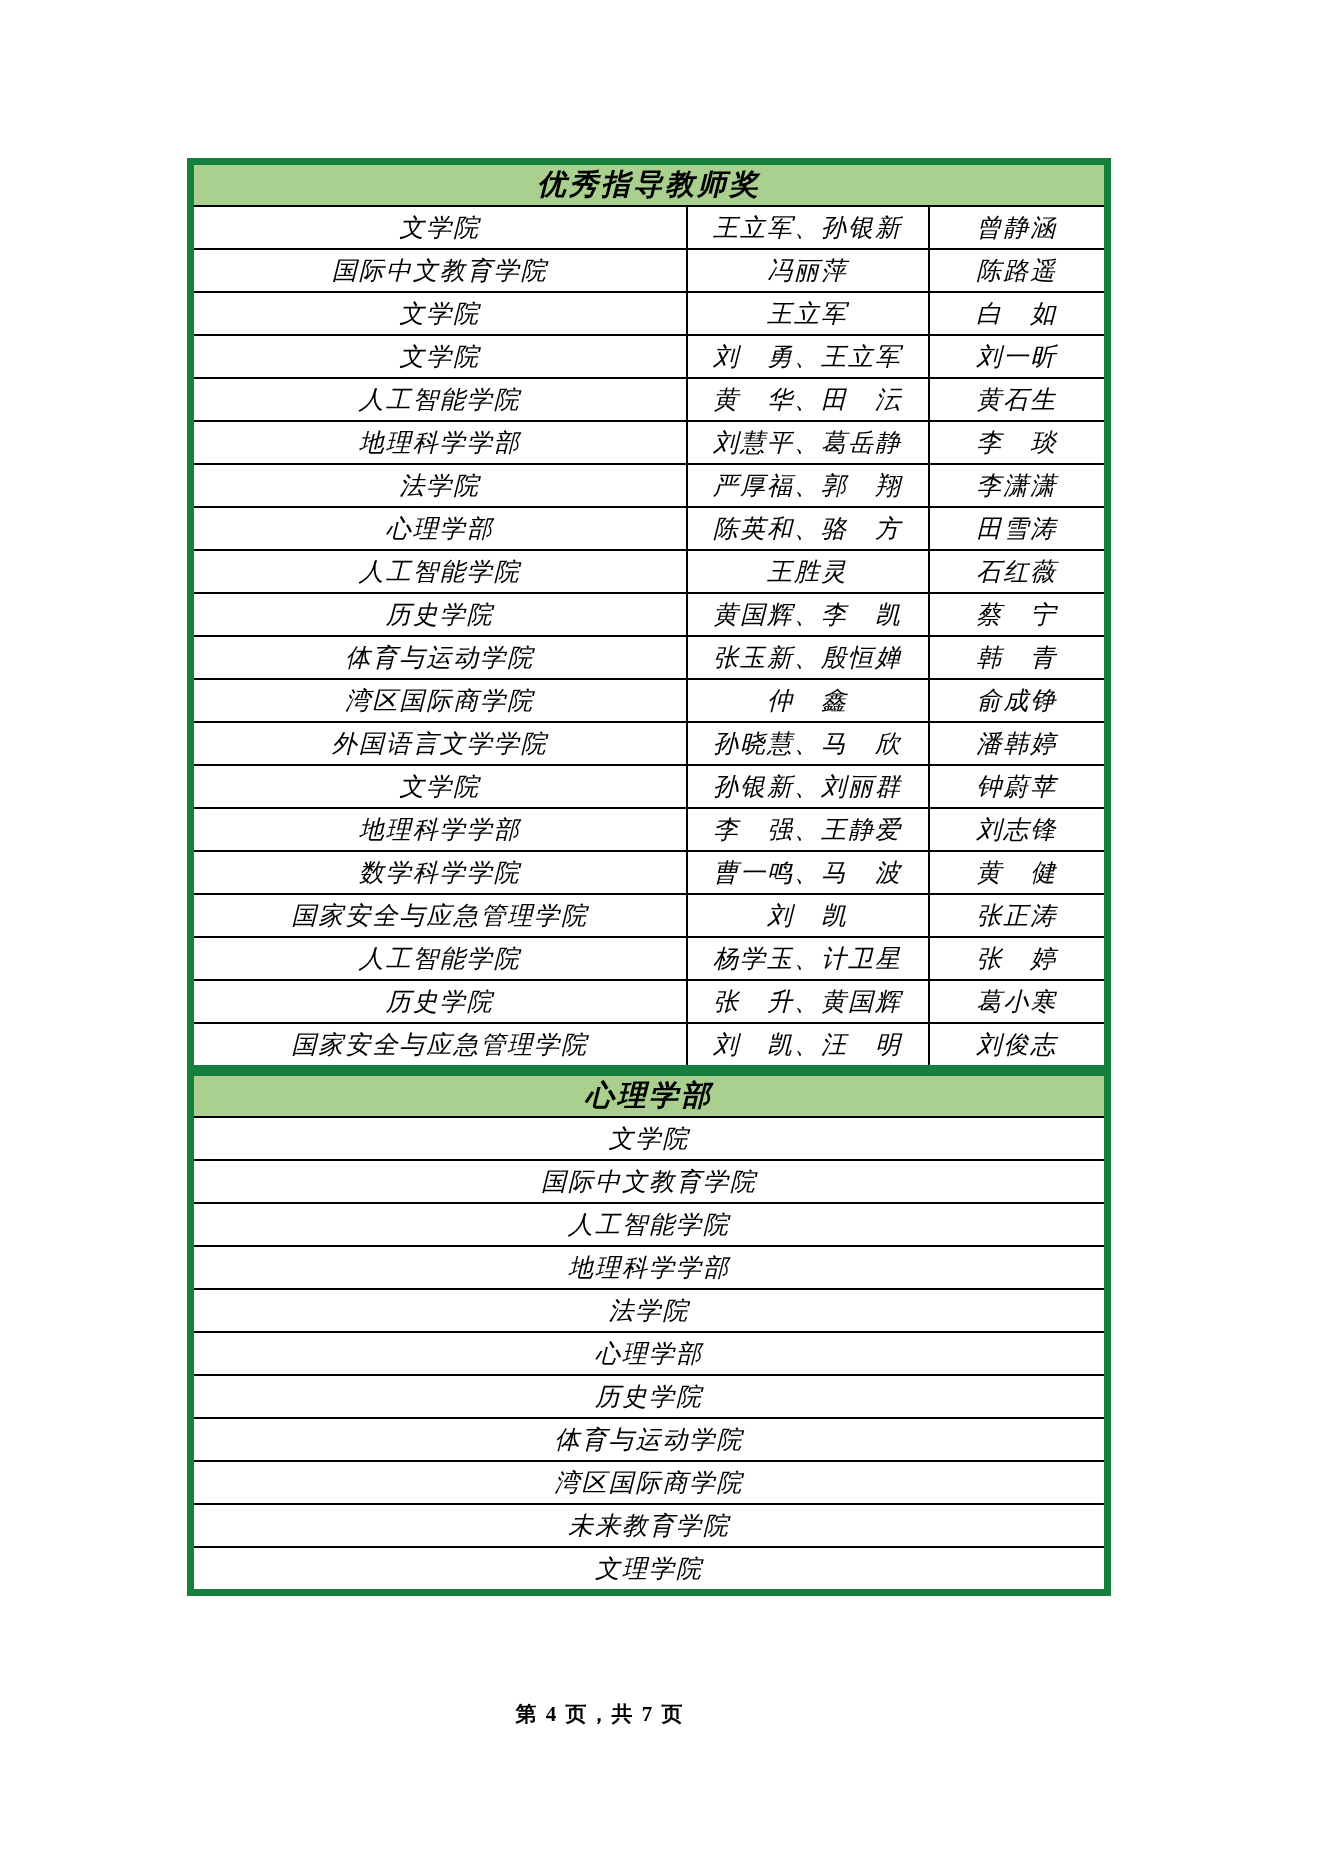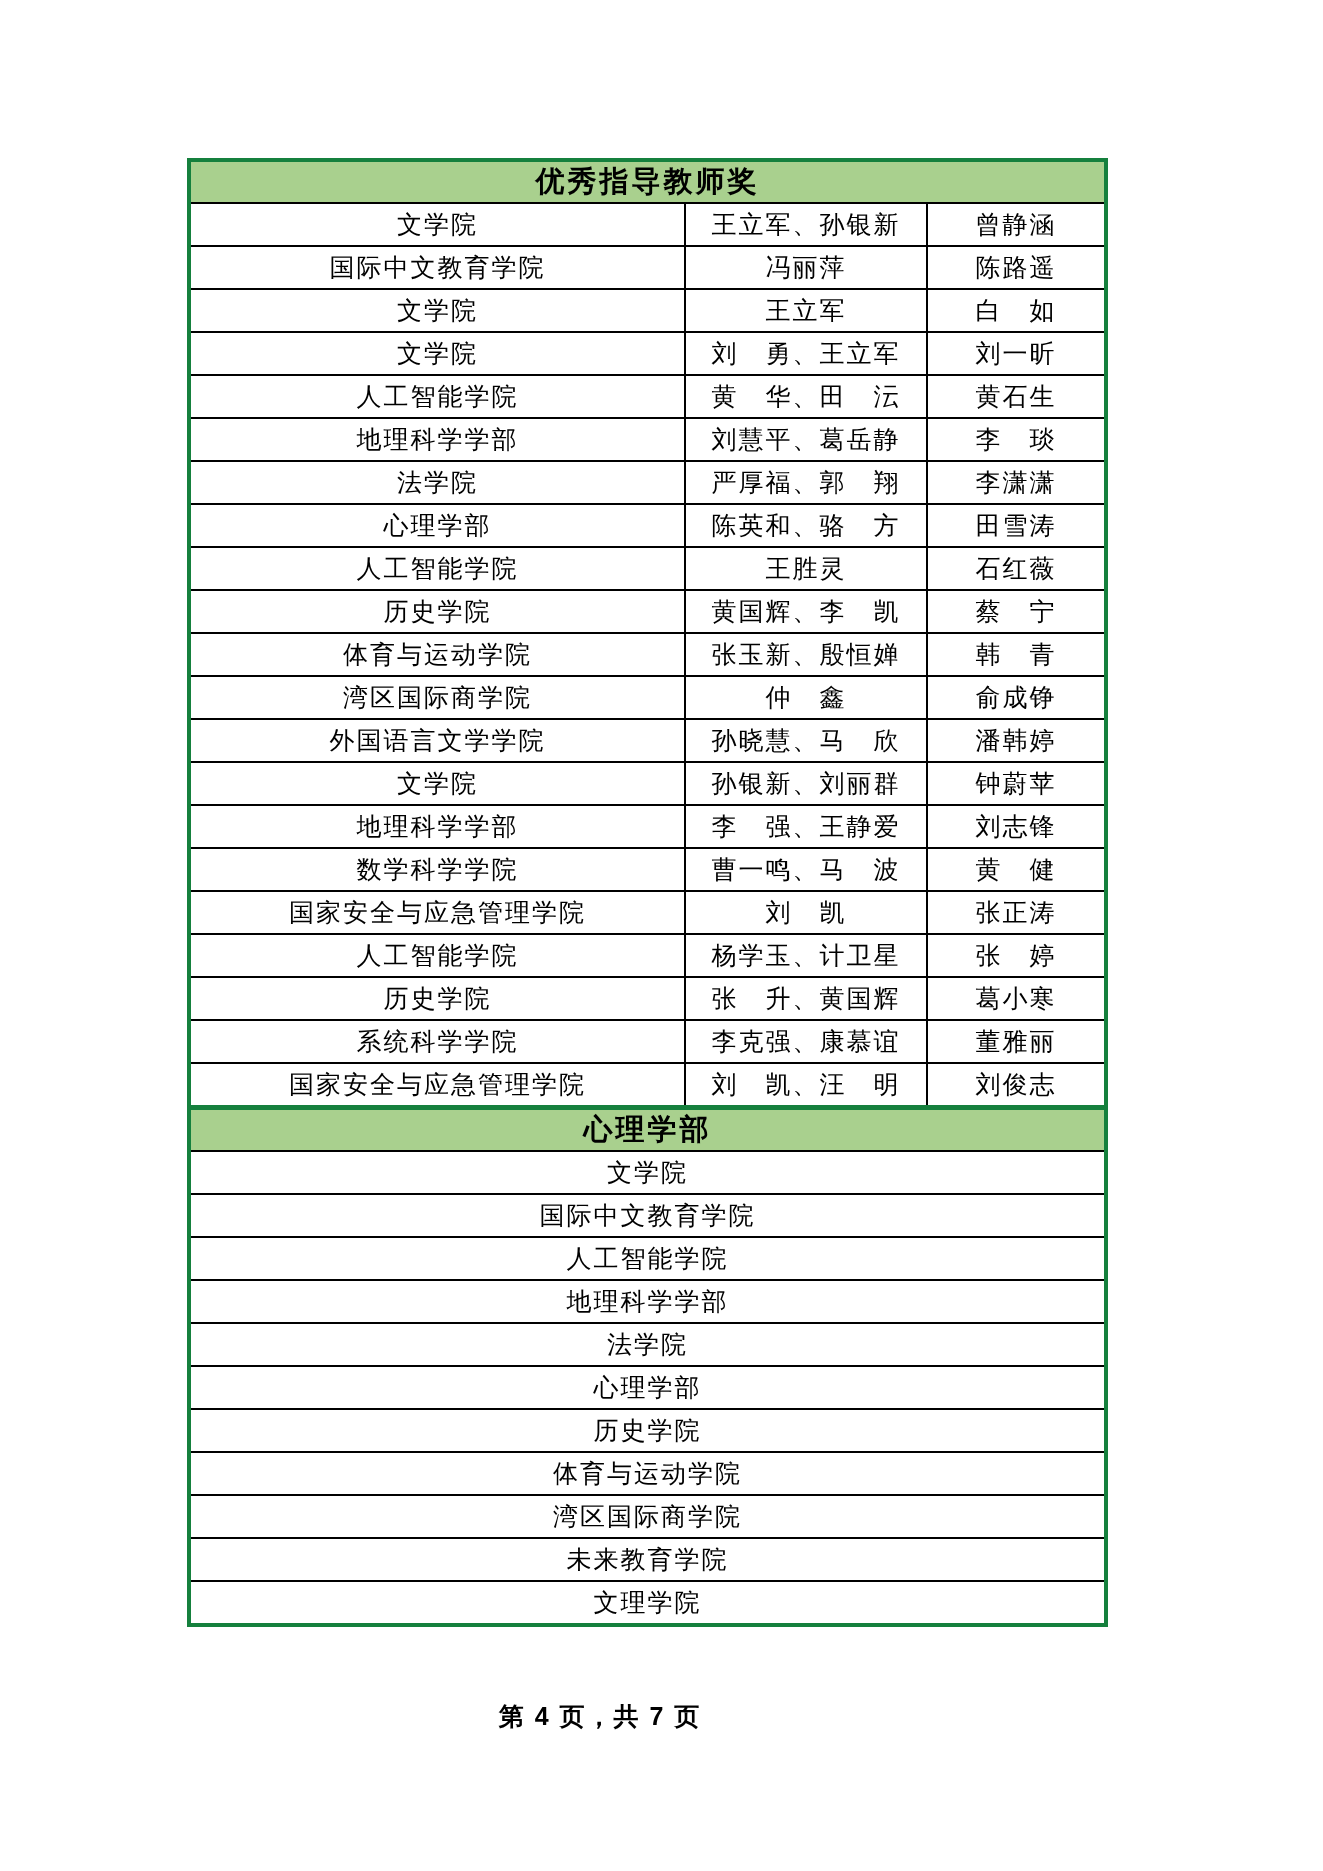--- a/index.html
+++ b/index.html
@@ -22,21 +22,22 @@
   .table-wrap {
     position: absolute;
     left: 187px;
     top: 158px;
     width: 917px;
   }
   table.award-table {
     width: 917px;
     border-collapse: collapse;
     table-layout: fixed;
-    border: 4px solid #15803d;
+    border: 7px solid #15803d;
+    font-style: italic;
   }
   table.award-table + table.award-table {
     margin-top: -3px;
   }
   table.award-table td,
   table.award-table th {
     border: 2px solid #000000;
     padding: 0;
     text-align: center;
     vertical-align: middle;
@@ -60,24 +61,24 @@
     font-size: 24px;
     letter-spacing: 3px;
     height: 42px;
   }
   .page-footer {
     position: absolute;
     left: 187px;
     top: 1700px;
     width: 826px;
     text-align: center;
-    font-size: 25px;
+    font-size: 21px;
     font-weight: bold;
     letter-spacing: 2px;
-    font-family: Liberation Sans, sans-serif;
+    font-family: Liberation Serif, serif;
   }
 </style>
 </head>
 <body>
 
 <div class="doc-page">
 
   <div class="table-wrap">
 
     <table class="award-table">
@@ -181,25 +182,20 @@
             <td>人工智能学院</td>
             <td>杨学玉、计卫星</td>
             <td>张　婷</td>
           </tr>
           <tr>
             <td>历史学院</td>
             <td>张　升、黄国辉</td>
             <td>葛小寒</td>
           </tr>
           <tr>
-            <td>系统科学学院</td>
-            <td>李克强、康慕谊</td>
-            <td>董雅丽</td>
-          </tr>
-          <tr>
             <td>国家安全与应急管理学院</td>
             <td>刘　凯、汪　明</td>
             <td>刘俊志</td>
           </tr>
         </tbody>
     </table>
 
     <table class="award-table">
       <colgroup>
         <col style="width:917px">

